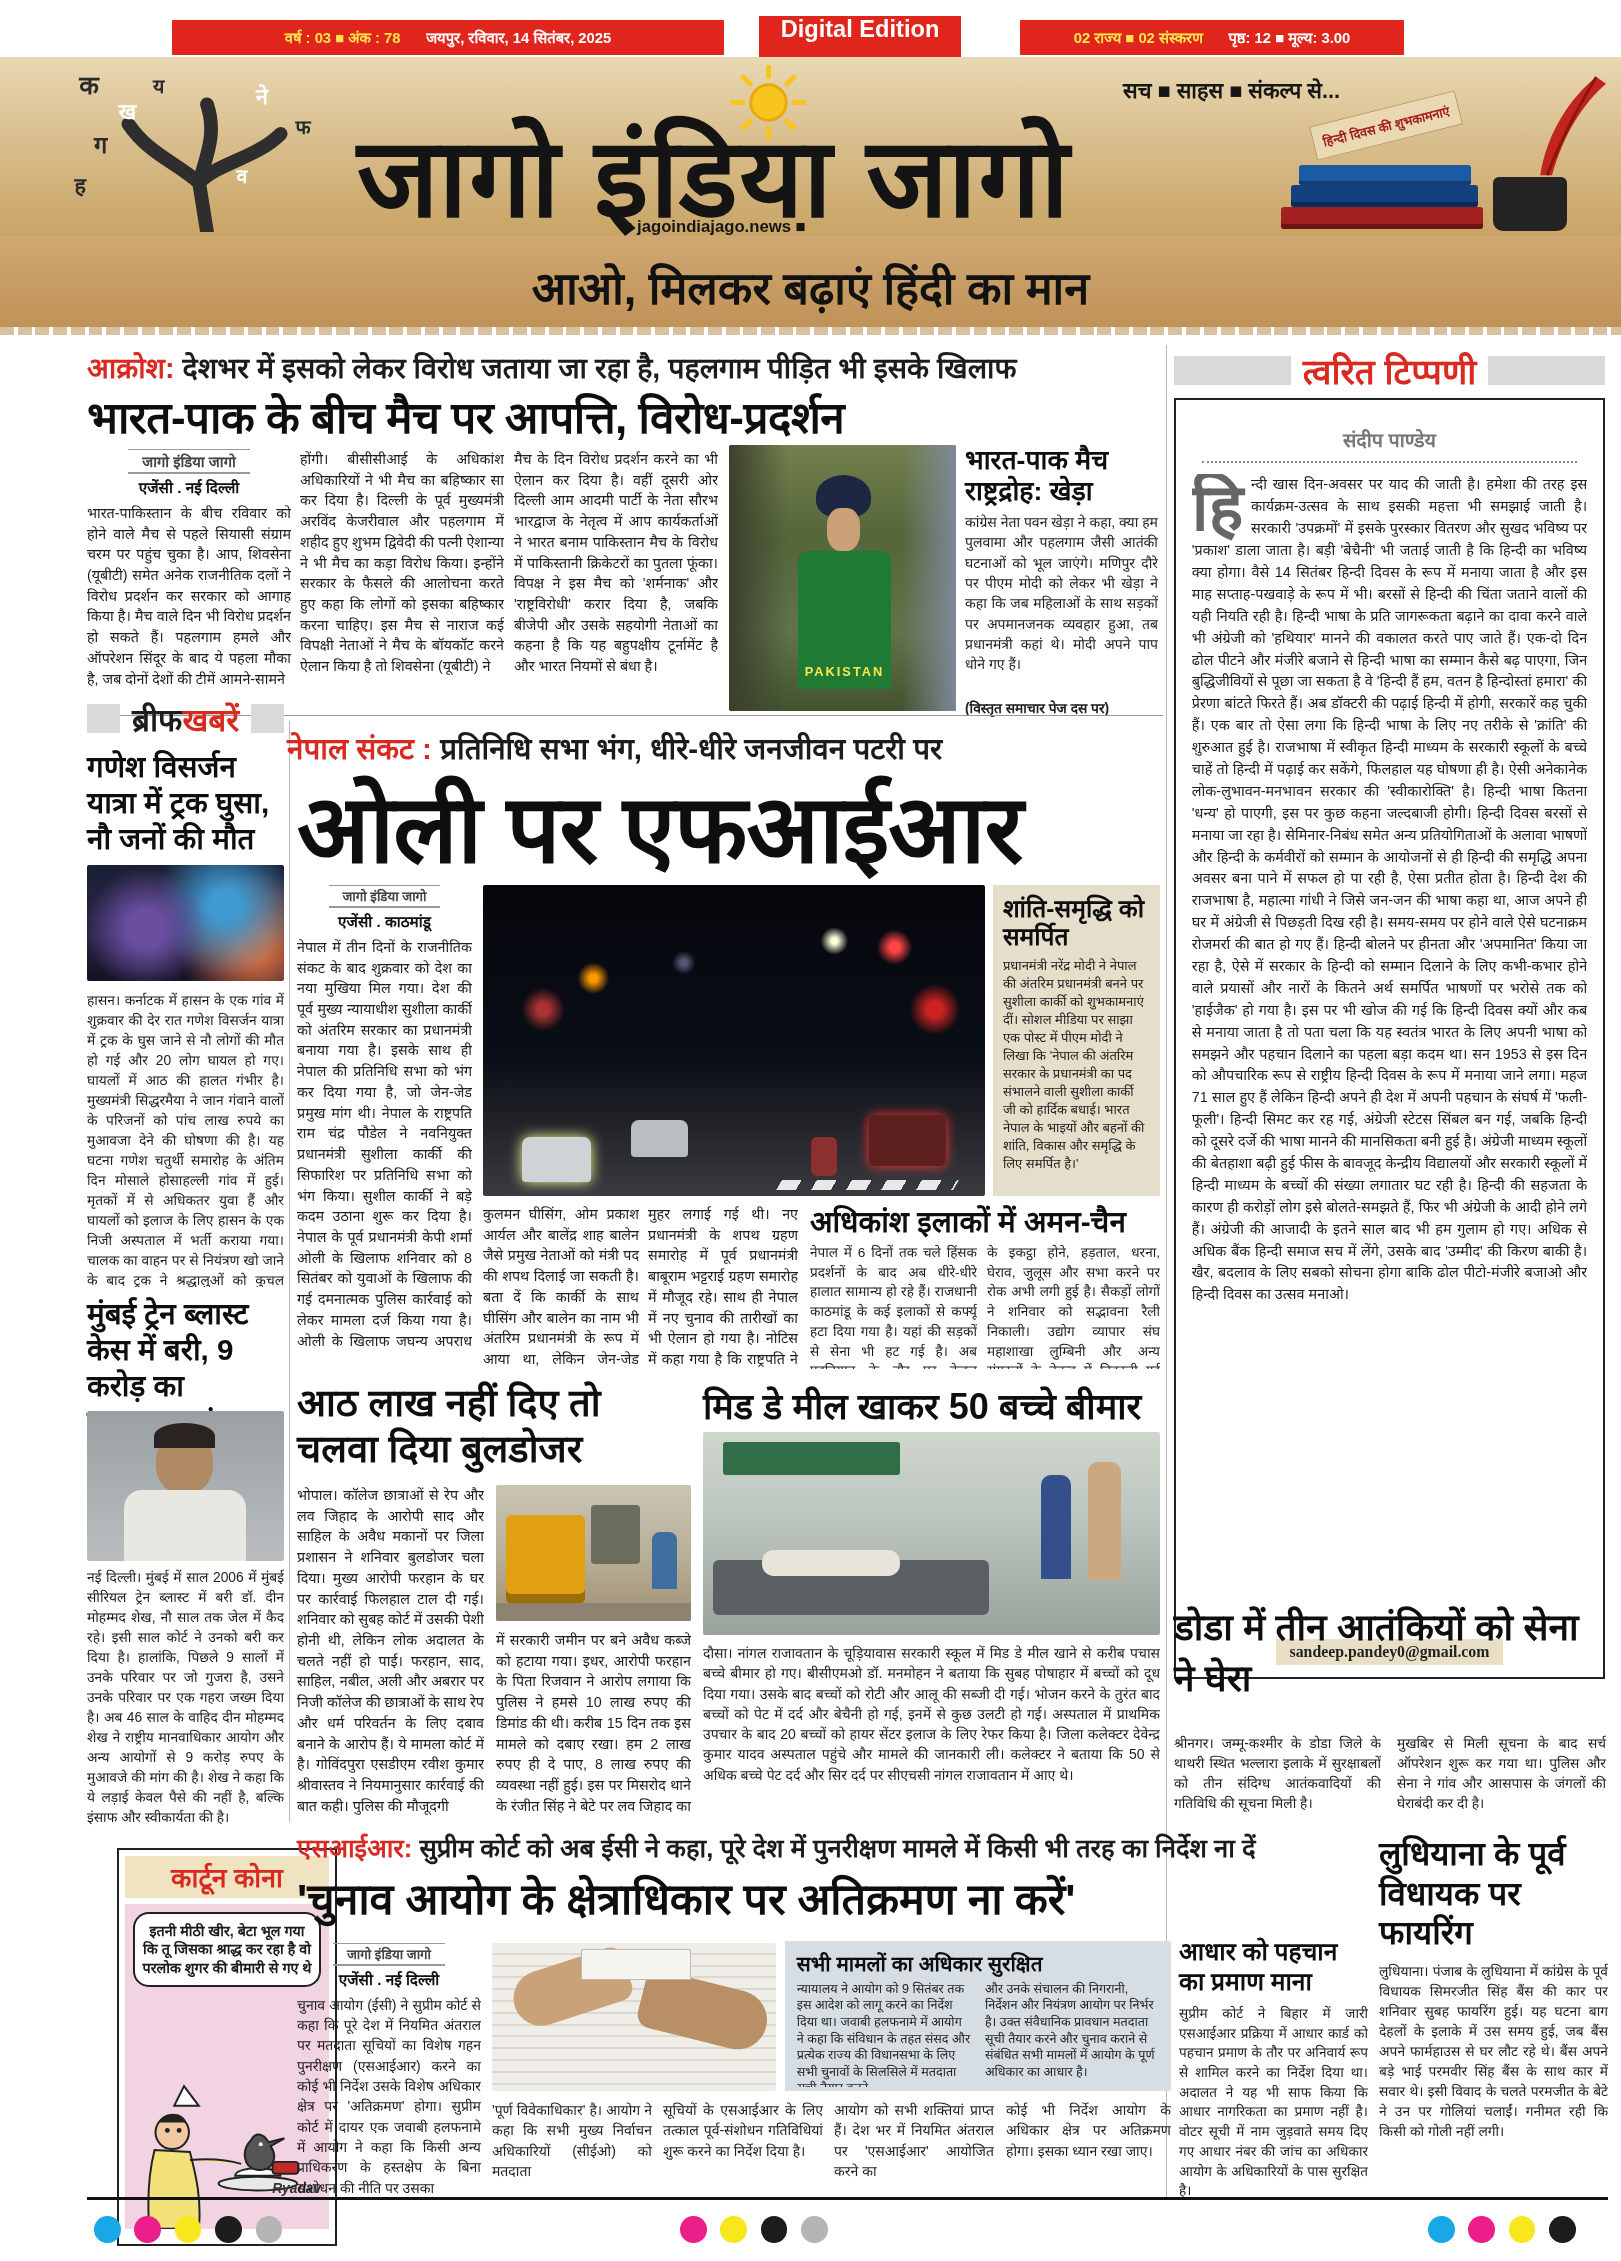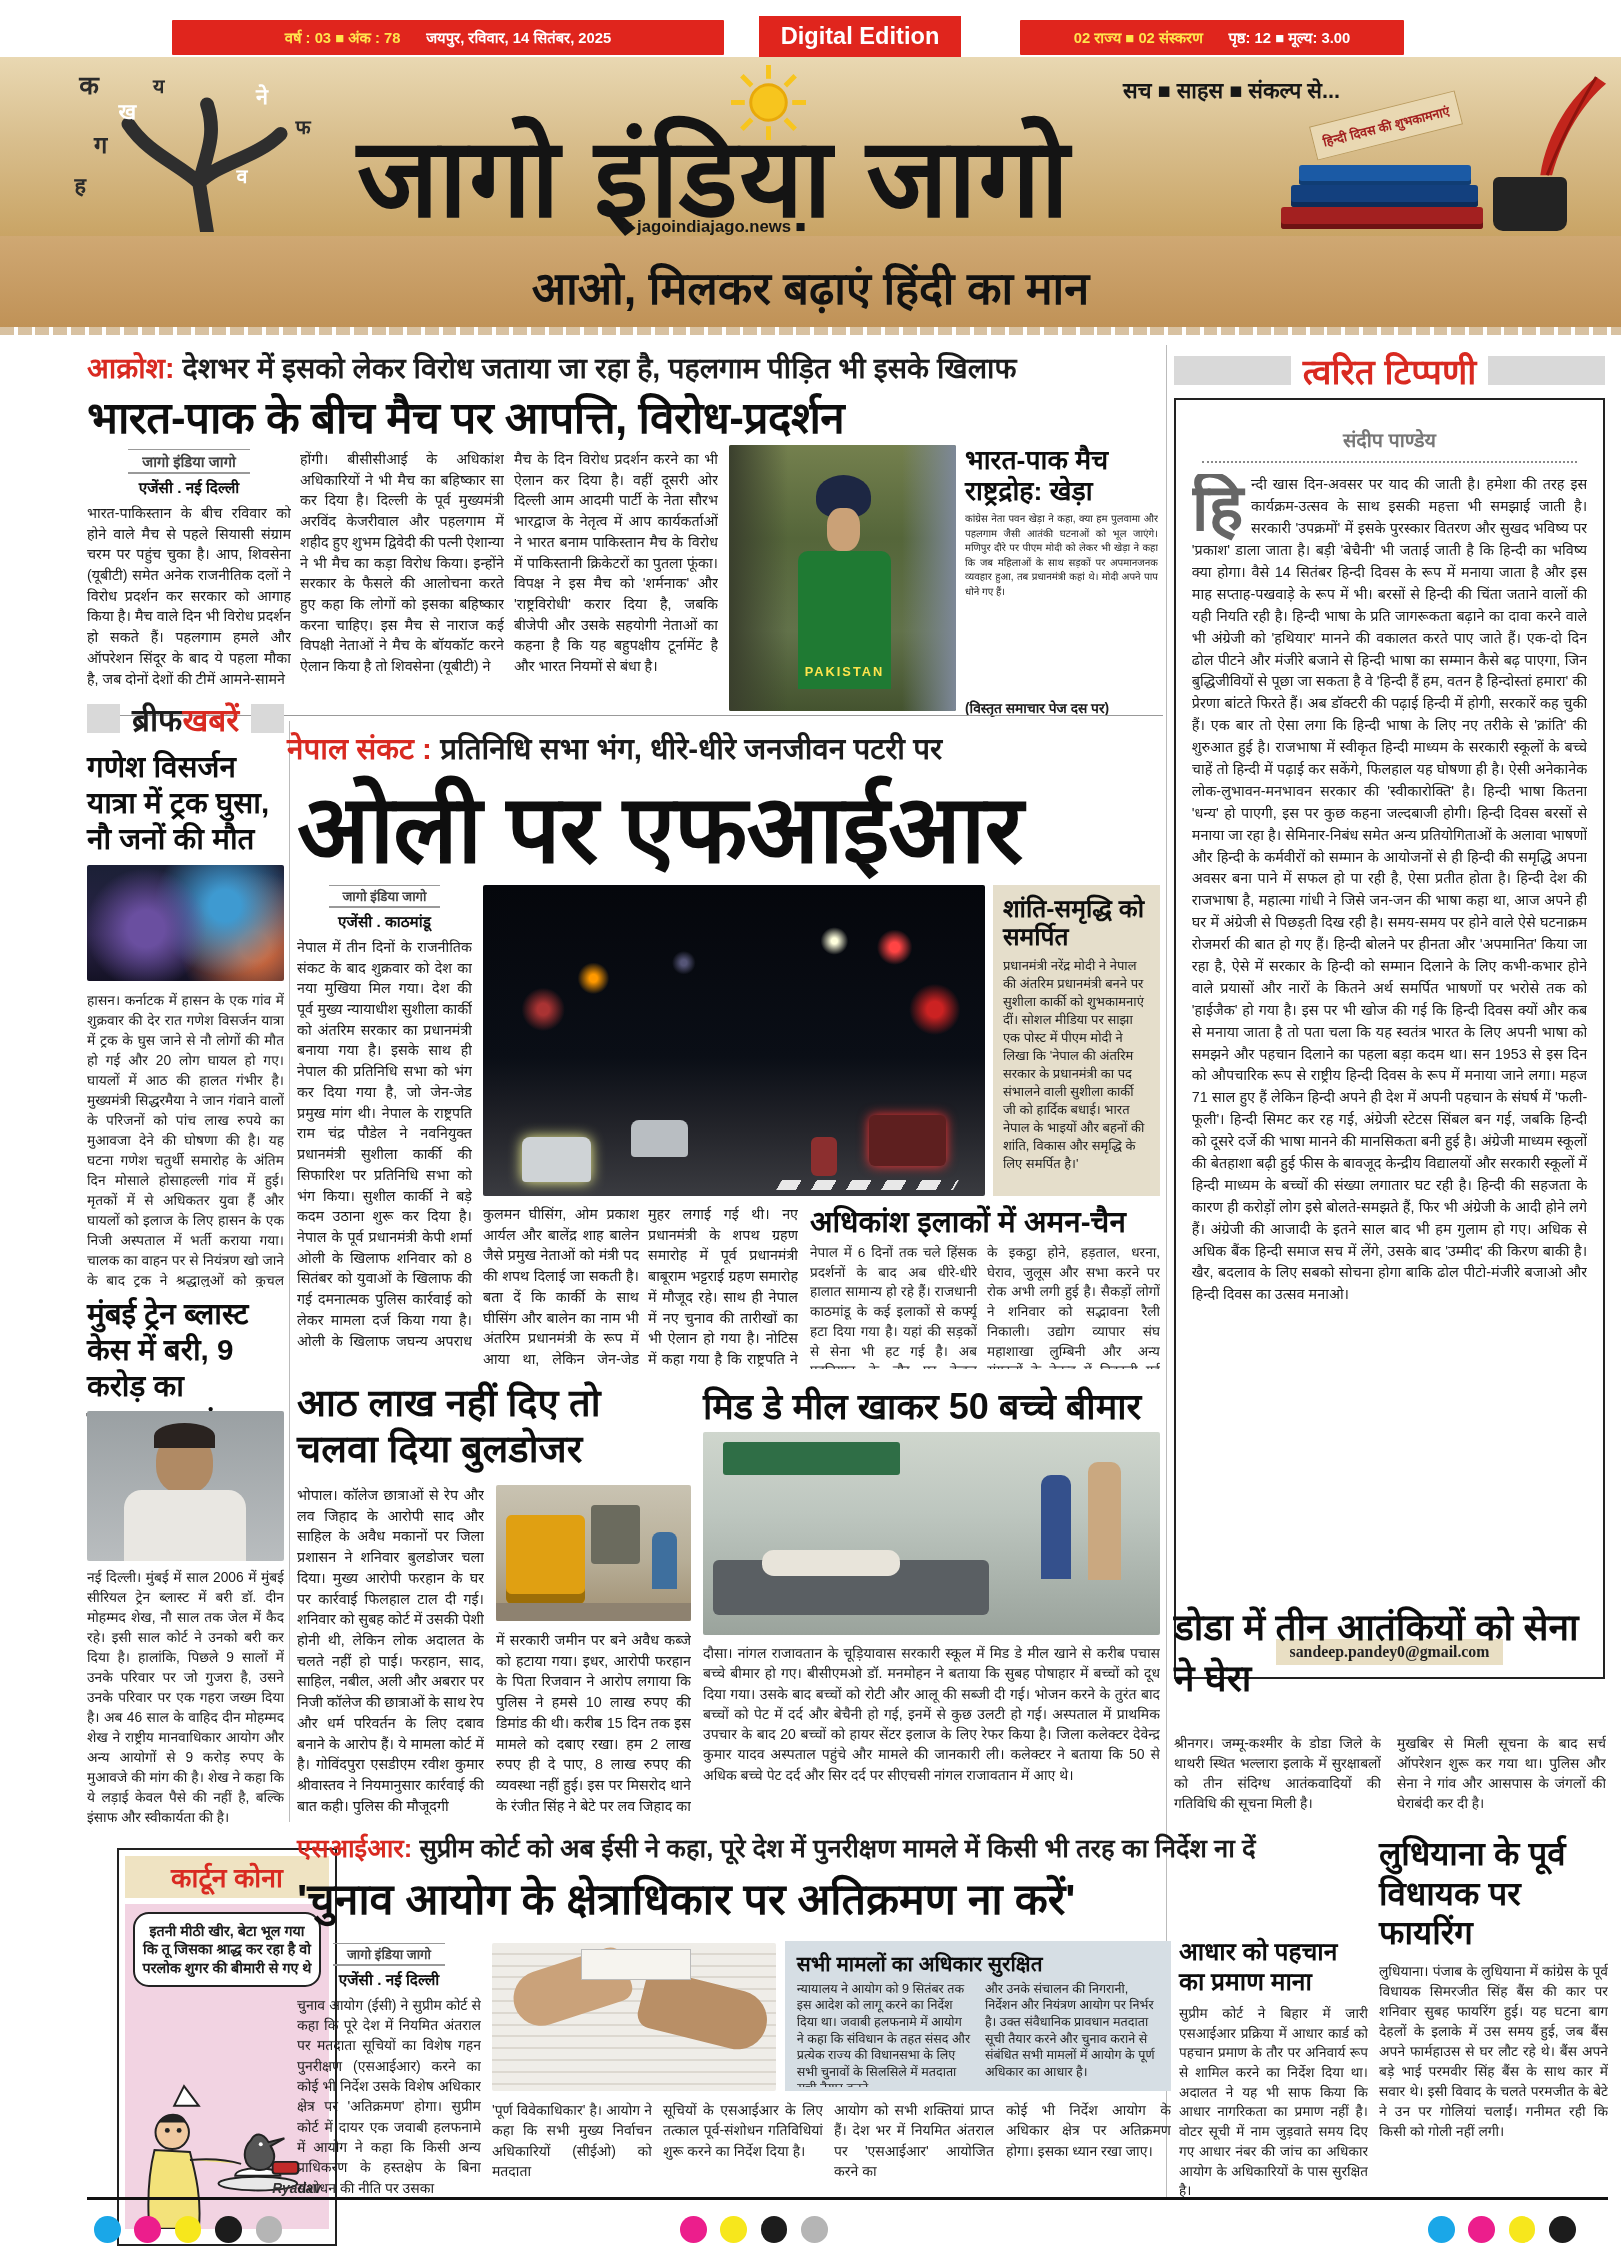--- a/index.html
+++ b/index.html
@@ -8,21 +8,21 @@
   .abs{position:absolute;}
   .bt{font-size:14.3px;line-height:1.45;text-align:justify;color:#1d1d1d;overflow:hidden;}
   .hl{font-weight:800;color:#0e0e0e;}
   .red{color:#d92a21;}
   .center{text-align:center;}
   
   .strip{background:#e0251d;color:#fff;font-weight:700;font-size:14.8px;
          display:flex;align-items:center;justify-content:center;gap:25.6px;border-radius:1px;}
   .strip .yel{color:#ffe44d;}
   .digital{background:#e0251d;color:#fff;font-weight:800;font-size:23.6px;
-           display:flex;align-items:center;justify-content:center;}
+           display:flex;justify-content:center;}
   
   .masthead{background:linear-gradient(180deg,#e9d8b2 0%,#d9bf8e 45%,#c9a465 100%);}
   .band{background:linear-gradient(180deg,#cfa873 0%,#c09257 100%);}
   .tear{background:repeating-linear-gradient(90deg,#b88f55 0 13.8px,#fff 13.8px 17.7px);opacity:.55;}
   .mast-title{font-weight:800;color:#141414;font-size:110px;letter-spacing:2px;white-space:nowrap;}
   .slogan{font-weight:800;font-size:21.7px;color:#161616;}
   .site{font-weight:700;font-size:16.7px;color:#161616;}
   .banner-tag{font-weight:800;font-size:45px;color:#121212;white-space:nowrap;}
   
   .sec-head{display:flex;align-items:center;gap:11.8px;}
@@ -134,21 +134,21 @@
   <div class="ph" style="left:729px;top:445px;width:227px;height:266px;background:linear-gradient(180deg,#74804e 0%,#55663a 35%,#62724a 70%,#44532f 100%);">
     <div class="abs" style="left:87px;top:29.6px;width:55px;height:43px;background:#1d2743;border-radius:50% 50% 40% 40%;"></div>
     <div class="abs" style="left:98px;top:63px;width:33px;height:43px;background:#caa177;border-radius:40%;"></div>
     <div class="abs" style="left:69px;top:106px;width:93px;height:138px;background:#1f7a33;border-radius:9.9px 9.9px 0 0;display:flex;align-items:flex-end;justify-content:center;color:#ffe44d;font-weight:800;font-size:12.8px;letter-spacing:2px;padding-bottom:9.9px;box-sizing:border-box;">PAKISTAN</div>
     <div class="abs" style="left:0;top:0;width:59px;height:266px;background:linear-gradient(90deg,#3a3f2d,transparent);"></div>
     <div class="abs" style="right:0;top:0;width:54px;height:266px;background:linear-gradient(270deg,#7d8898,transparent);"></div>
   </div>
 
   <div class="abs" style="left:965px;top:445px;width:193px;height:268px;">
     <div class="hl" style="font-size:26.6px;line-height:1.15;">भारत-पाक मैच राष्ट्रद्रोह: खेड़ा</div>
-    <div class="bt" style="margin-top:5.9px;height:182px;font-size:10px;">कांग्रेस नेता पवन खेड़ा ने कहा, क्या हम पुलवामा और पहलगाम जैसी आतंकी घटनाओं को भूल जाएंगे। मणिपुर दौरे पर पीएम मोदी को लेकर भी खेड़ा ने कहा कि जब महिलाओं के साथ सड़कों पर अपमानजनक व्यवहार हुआ, तब प्रधानमंत्री कहां थे। मोदी अपने पाप धोने गए हैं।</div>
+    <div class="bt" style="margin-top:5.9px;height:182px;font-size:14px;">कांग्रेस नेता पवन खेड़ा ने कहा, क्या हम पुलवामा और पहलगाम जैसी आतंकी घटनाओं को भूल जाएंगे। मणिपुर दौरे पर पीएम मोदी को लेकर भी खेड़ा ने कहा कि जब महिलाओं के साथ सड़कों पर अपमानजनक व्यवहार हुआ, तब प्रधानमंत्री कहां थे। मोदी अपने पाप धोने गए हैं।</div>
     <div style="font-weight:800;font-size:13.8px;margin-top:3.9px;">(विस्तृत समाचार पेज दस पर)</div>
   </div>
 
   <div class="hline" style="left:87px;top:715px;width:1076px;background:#999;"></div>
   <div class="vline" style="left:1166px;top:345px;height:1852px;"></div>
   <div class="vline" style="left:289px;top:721px;height:1101px;"></div>
 
   <div class="abs sec-head" style="left:1174px;top:347px;width:431px;">
     <span class="red" style="font-weight:800;font-size:35px;white-space:nowrap;">त्वरित टिप्पणी</span>
   </div>

